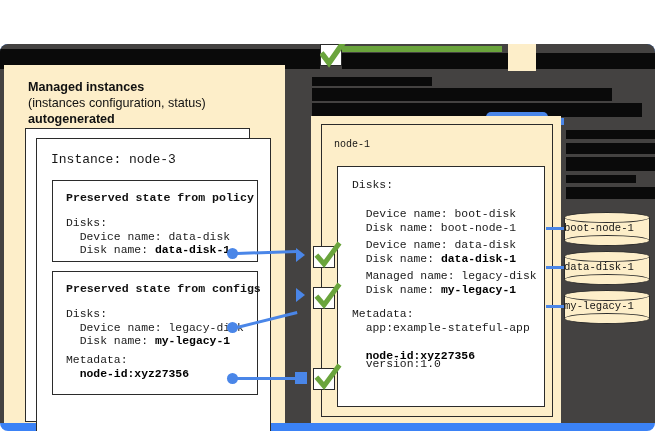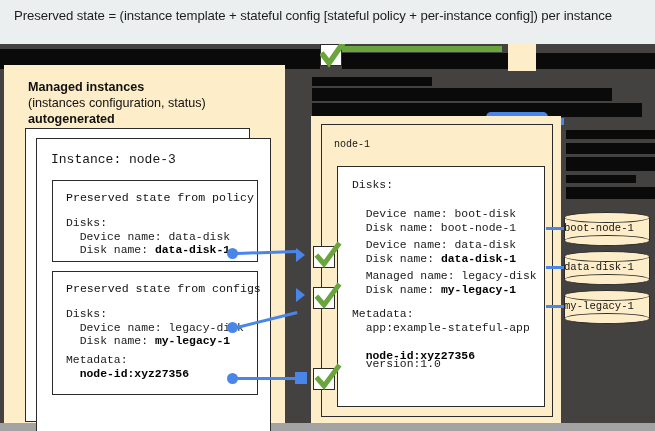--- a/index.html
+++ b/index.html
@@ -20,21 +20,21 @@
   .caption-text{
     position:absolute;left:14px;top:8px;
     font-size:13.2px;color:#1d1d1d;
     font-family:"Liberation Sans", sans-serif;
     white-space:nowrap;letter-spacing:-0.1px;
   }
 
   
   .stage{
     position:absolute;left:0;top:44px;width:655px;height:387px;
-    background:#a3a3a3;overflow:hidden;
+    background:#3b82f6;overflow:hidden;border-radius:8px;
   }
 
   
   .dark-backdrop{
     position:absolute;left:0px;top:0px;width:655px;height:379px;
     background:#444241;
   }
 
   
   .green-rail{
@@ -86,21 +86,21 @@
     font-size:13px;color:#161616;white-space:nowrap;
   }
 
   .sub-card{
     position:absolute;background:#ffffff;
     border:1.3px solid #2b2b2b;box-sizing:border-box;
   }
   .sub-card .hd{
     position:absolute;left:13px;top:10px;
     font-family:"Liberation Mono", monospace;
-    font-size:11.6px;font-weight:400;color:#111;white-space:nowrap;
+    font-size:11.6px;font-weight:700;color:#111;white-space:nowrap;
   }
   .mono{
     font-family:"Liberation Mono", monospace;
     font-size:11.4px;color:#1a1a1a;white-space:pre;line-height:13.6px;
   }
   .mono b{font-weight:700;color:#000;}
 
   
   .right-panel{
     position:absolute;left:311px;top:72px;width:250px;height:307px;
@@ -165,23 +165,20 @@
     position:absolute;left:0;top:10px;width:86px;
     font-family:"Liberation Mono", monospace;
     font-size:10.6px;color:#151515;z-index:3;
   }
 </style>
 </head>
 <body>
 
 <div id="root">
 
-  <div class="caption-band">
-    <div class="caption-text">Preserved state = (instance template + stateful config [stateful policy + per-instance config]) per instance</div>
-  </div>
 
   <div class="stage">
 
     <div class="dark-backdrop"></div>
 
     <div class="green-rail"></div>
     <div class="green-rail-tail"></div>
     <div class="rail-chip"></div>
 
     <div class="check-box" style="left:320px;top:0px;"></div>

